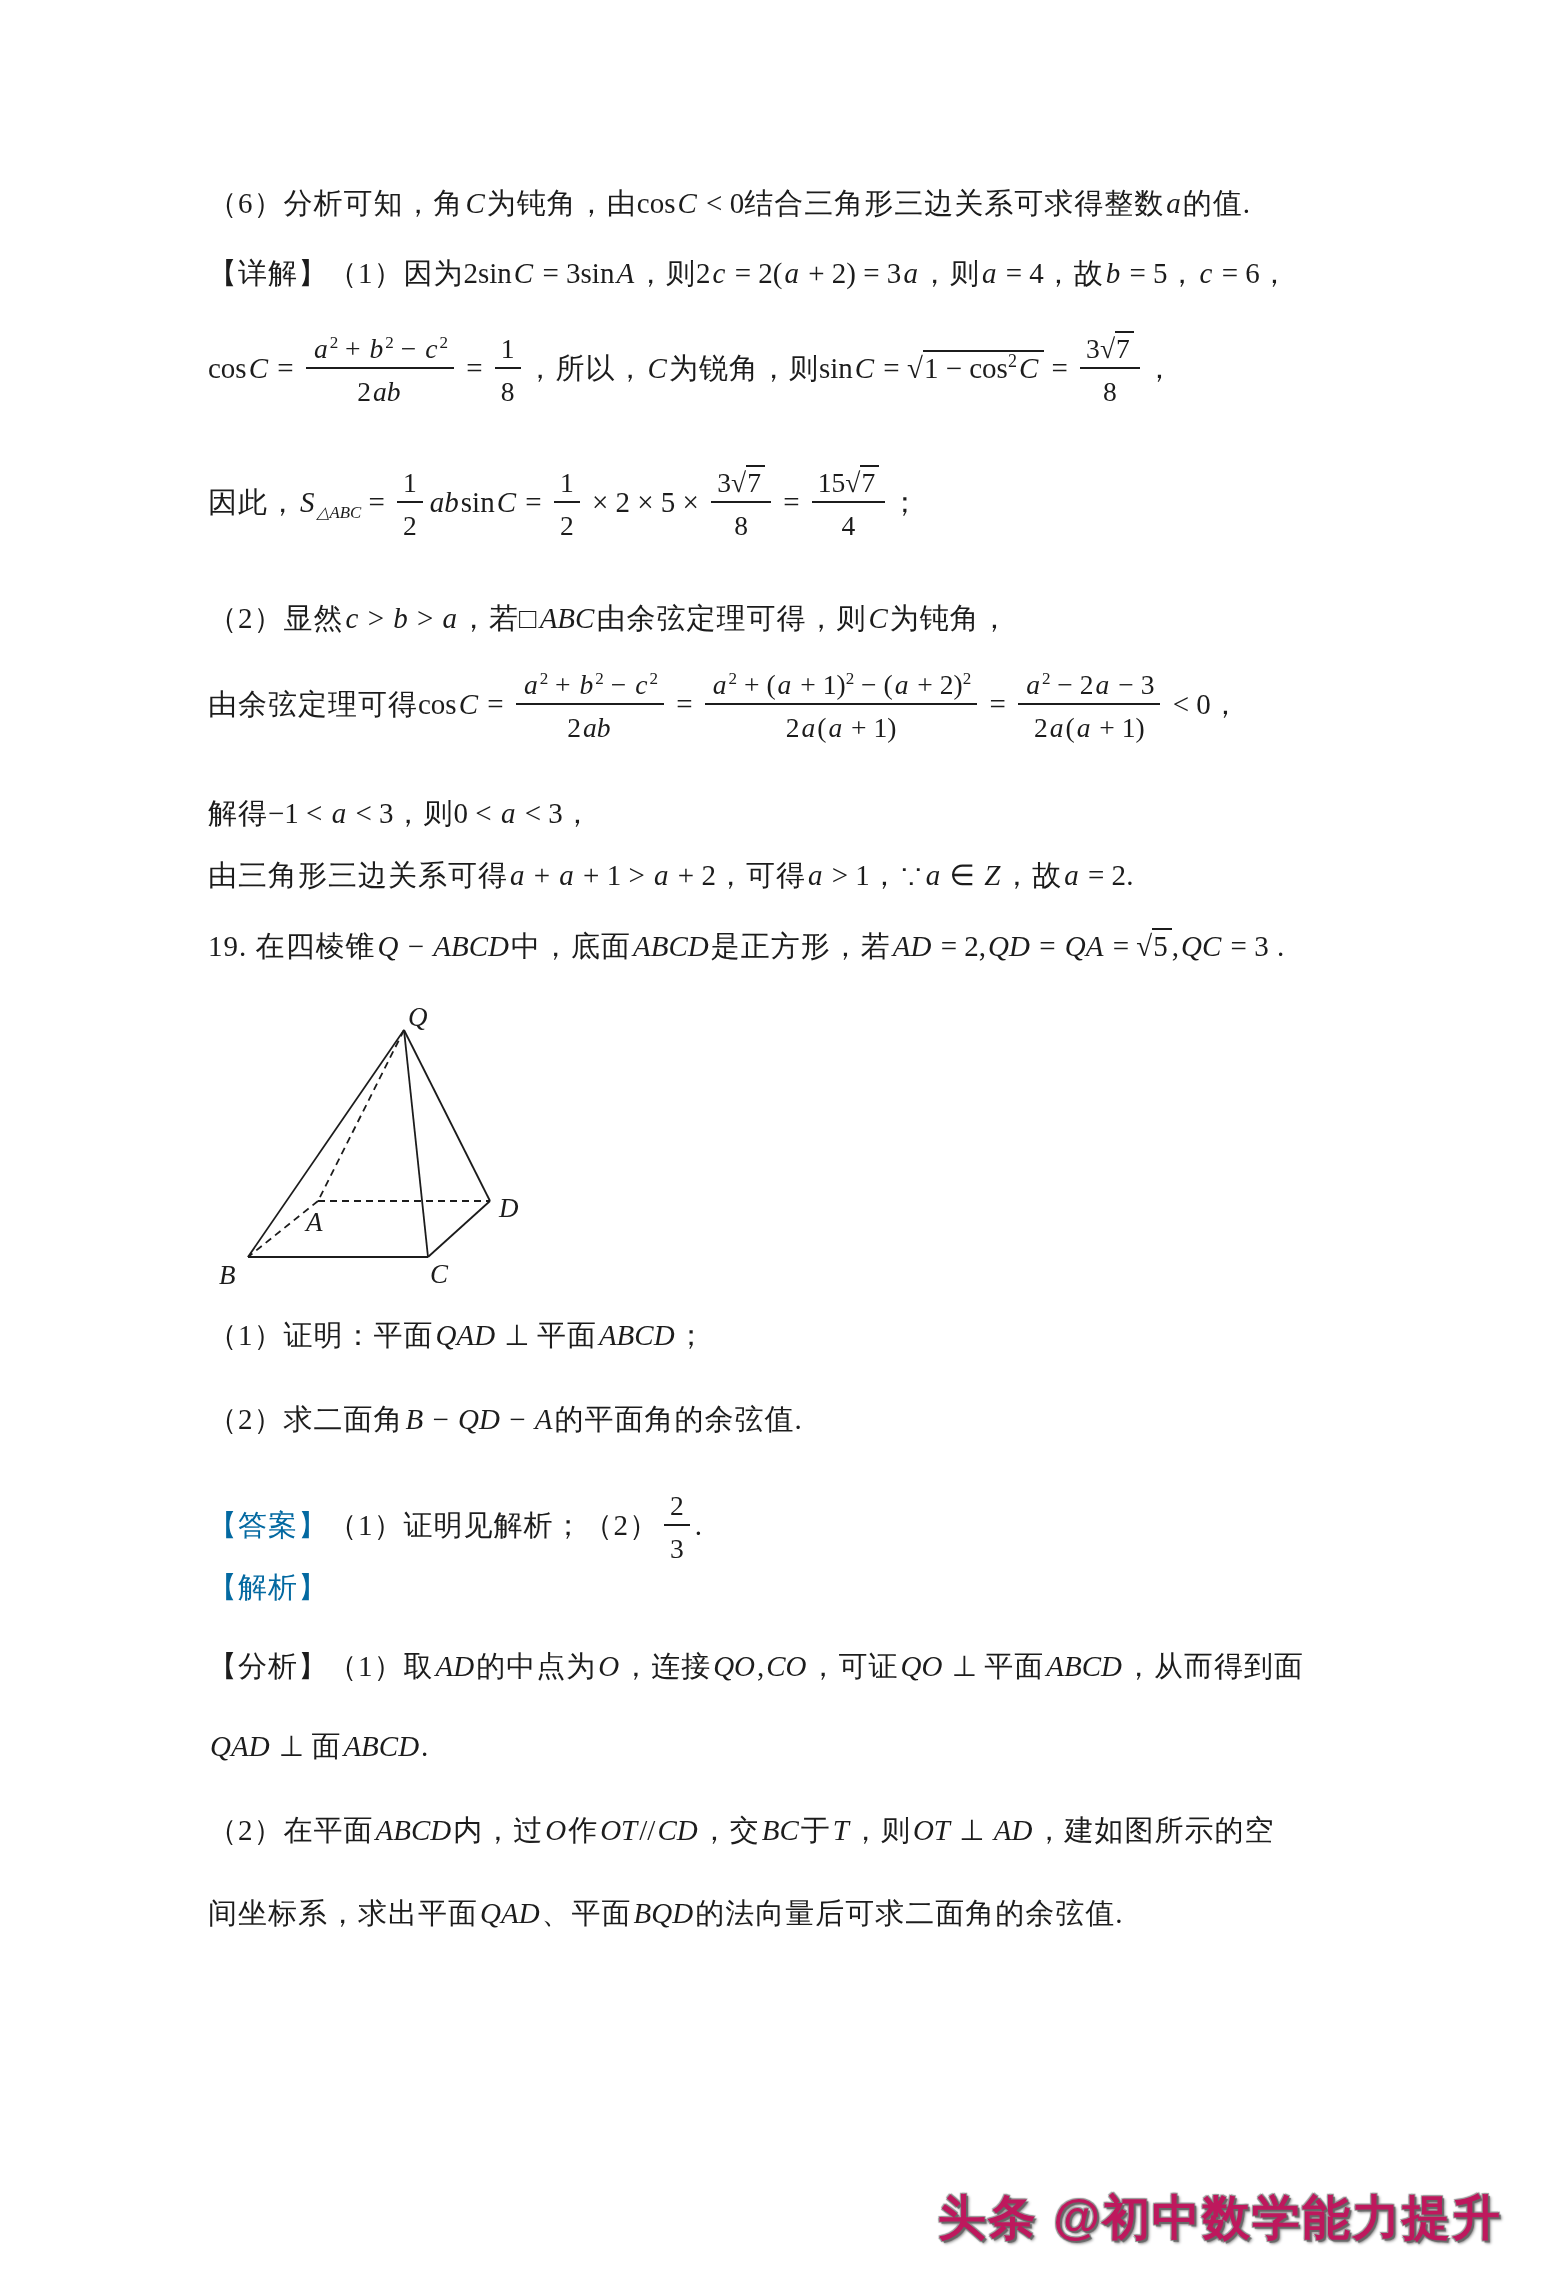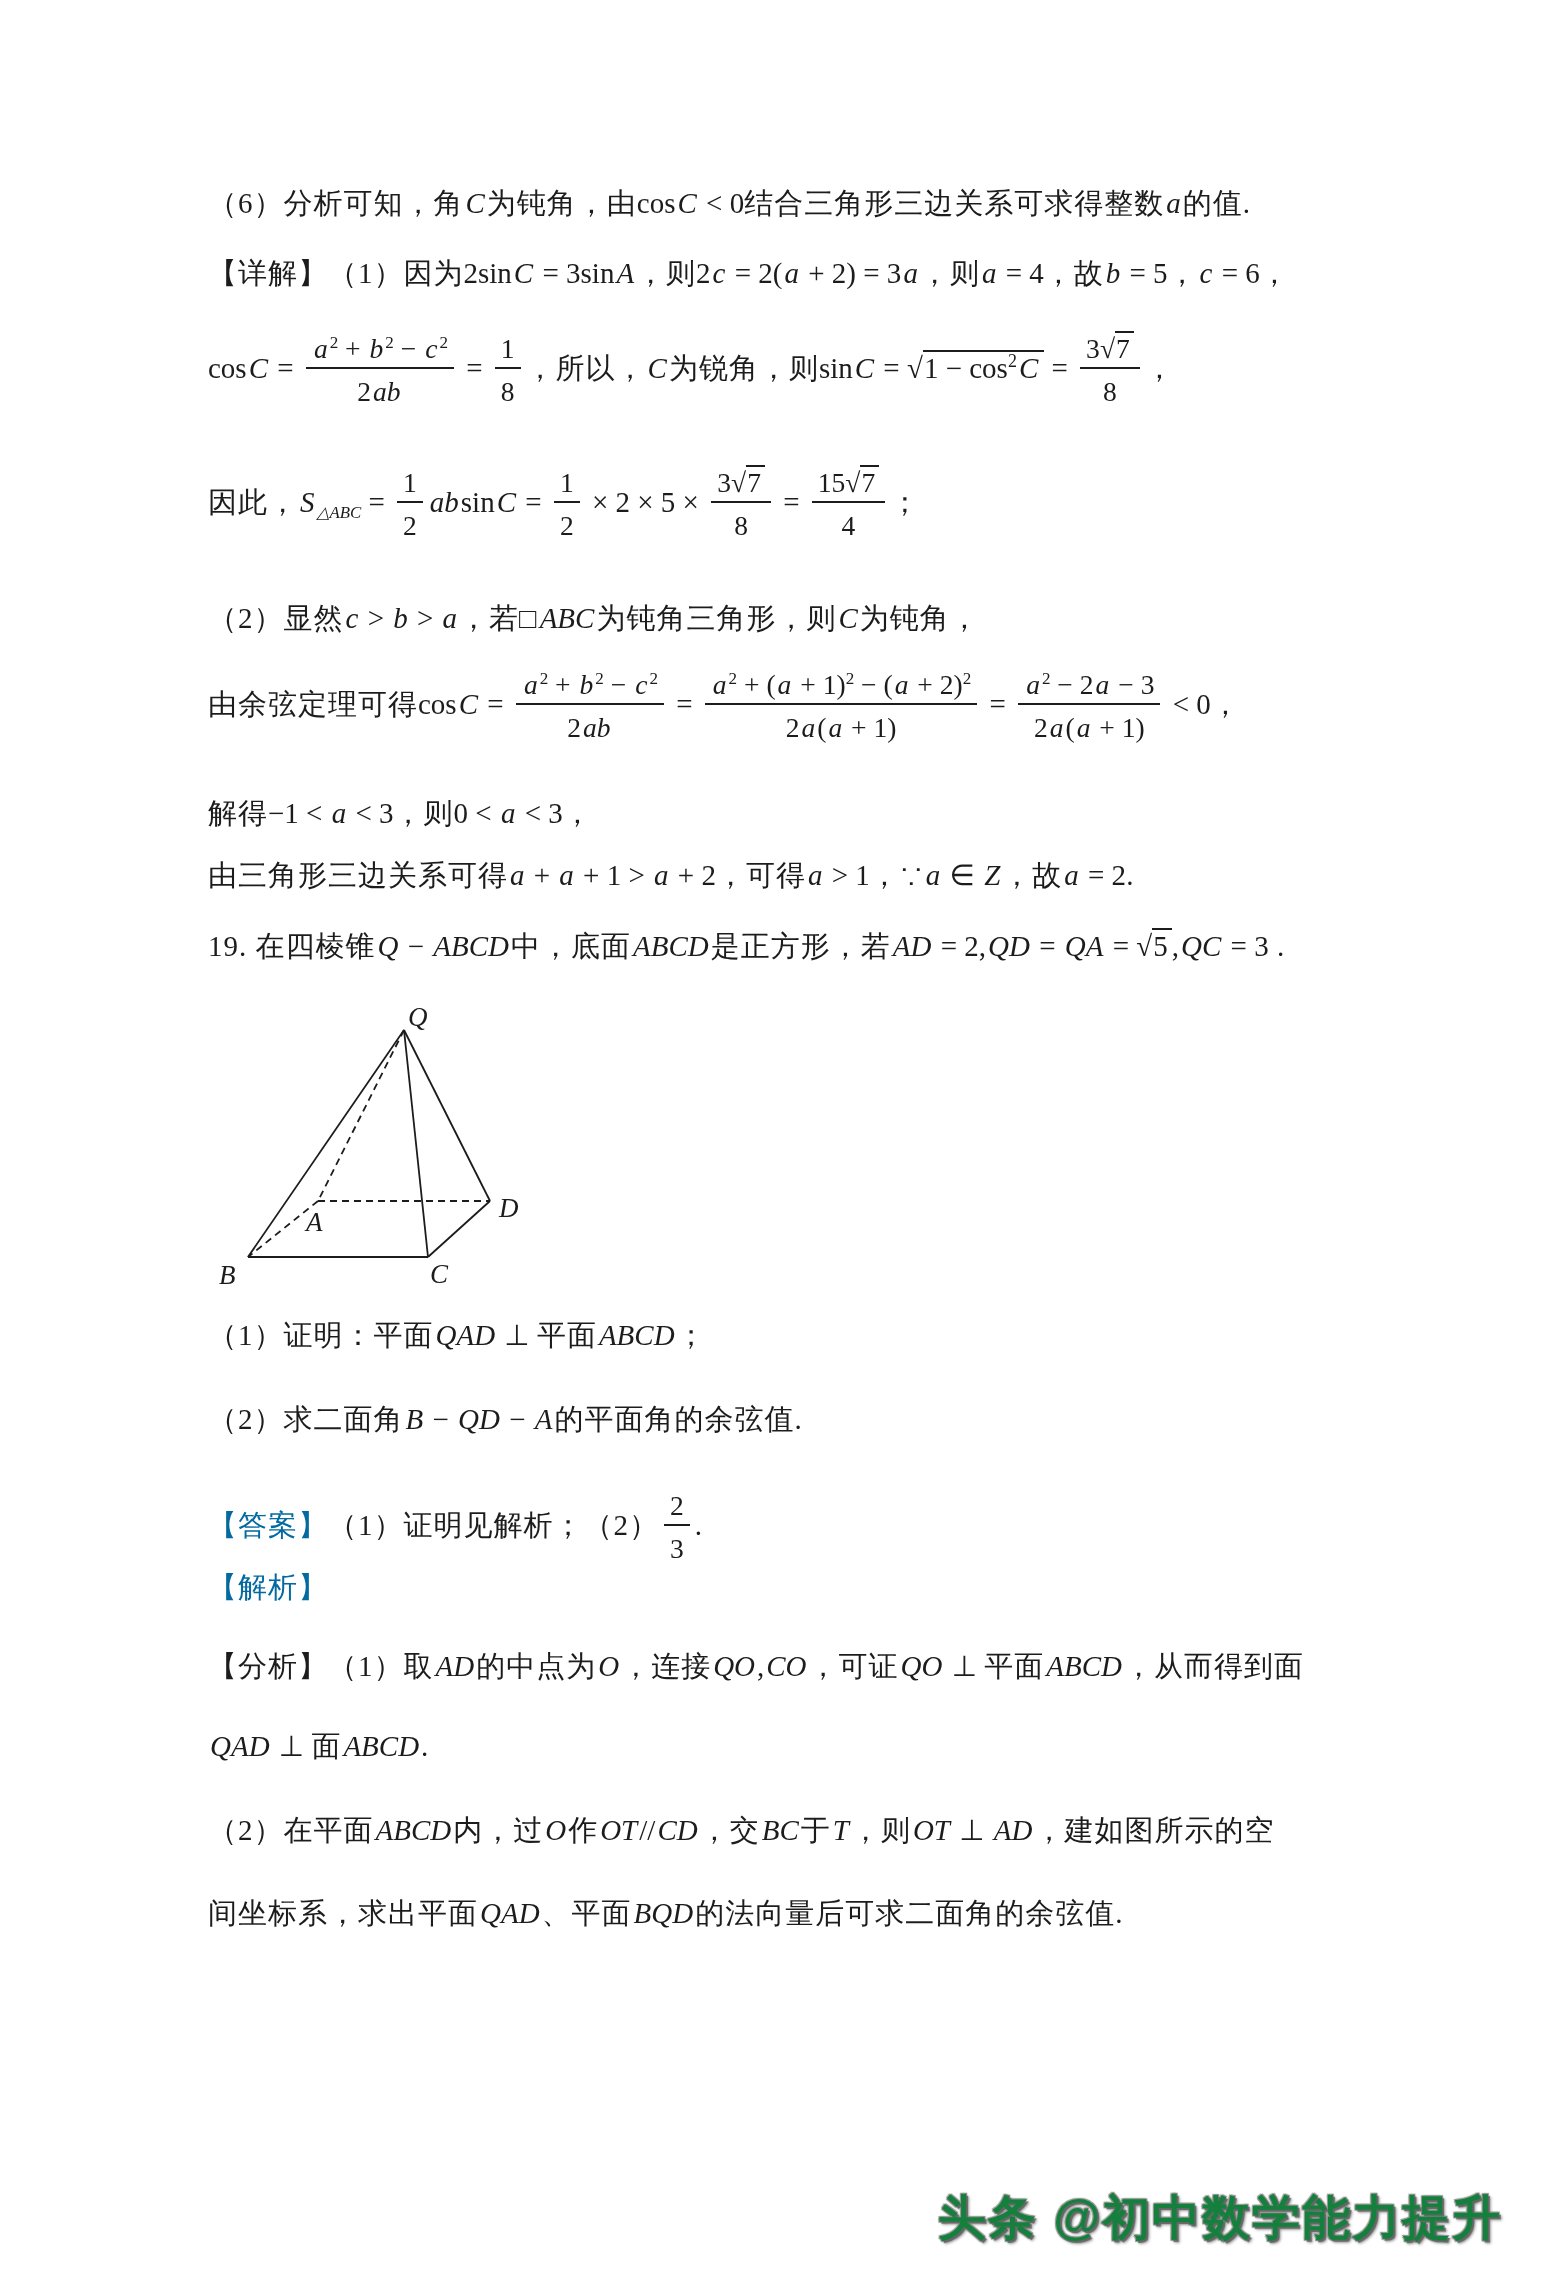--- a/index.html
+++ b/index.html
@@ -20,21 +20,21 @@
   .frac>.num{display:block;border-bottom:2px solid #1c1c1c;padding:0 6px 1px;}
   .frac>.den{display:block;padding-top:6px;}
   .sqrt{display:inline;white-space:nowrap;}
   .rad{font-style:normal;}
   .sqbody{border-top:2px solid #1c1c1c;padding:0 4px 0 1px;}
   .figure{position:absolute;left:195px;top:990px;}
   .figure text{font-family:"Liberation Serif",serif;font-style:italic;
                font-size:27px;fill:#1c1c1c;}
   .watermark{position:absolute;top:2186px;right:55px;white-space:nowrap;
         font-family:"Liberation Sans",sans-serif;font-weight:700;
-        font-size:48px;letter-spacing:2px;color:#15803d;
+        font-size:48px;letter-spacing:2px;color:#be185d;
         text-shadow:2px 2px 1px #666666,-1px -1px 1px #999999,
                     1px -1px 1px #8a8a8a,-1px 1px 1px #8a8a8a,3px 3px 3px #9c9c9c;}
 </style>
 </head>
 <body>
 
 <div class="page">
 
   <div class="line" style="top:186px"><span class="seg-c">（6）分析可知，角</span><span class="seg-i">C</span><span class="seg-c">为钝角，由</span><span class="seg-r">cos</span><span class="seg-i">C</span><span class="seg-r"> &lt; 0</span><span class="seg-c">结合三角形三边关系可求得整数</span><span class="seg-i">a</span><span class="seg-c">的值.</span></div>
   <div class="line" style="top:256px"><span class="seg-c">【详解】（1）因为</span><span class="seg-r">2sin</span><span class="seg-i">C</span><span class="seg-r"> = 3sin</span><span class="seg-i">A</span><span class="seg-c">，则</span><span class="seg-r">2</span><span class="seg-i">c</span><span class="seg-r"> = 2(</span><span class="seg-i">a</span><span class="seg-r"> + 2) = 3</span><span class="seg-i">a</span><span class="seg-c">，则</span><span class="seg-i">a</span><span class="seg-r"> = 4</span><span class="seg-c">，故</span><span class="seg-i">b</span><span class="seg-r"> = 5</span><span class="seg-c">，</span><span class="seg-i">c</span><span class="seg-r"> = 6</span><span class="seg-c">，</span></div>
@@ -54,21 +54,21 @@
       </span><span class="seg-i">ab</span><span class="seg-r">sin</span><span class="seg-i">C</span><span class="seg-r"> = </span><span class="frac">
         <span class="num"><span class="seg-r">1</span></span>
         <span class="den"><span class="seg-r">2</span></span>
       </span><span class="seg-r"> × 2 × 5 × </span><span class="frac">
         <span class="num"><span class="seg-r">3</span><span class="sqrt"><span class="rad">√</span><span class="sqbody"><span class="seg-r">7</span></span></span></span>
         <span class="den"><span class="seg-r">8</span></span>
       </span><span class="seg-r"> = </span><span class="frac">
         <span class="num"><span class="seg-r">15</span><span class="sqrt"><span class="rad">√</span><span class="sqbody"><span class="seg-r">7</span></span></span></span>
         <span class="den"><span class="seg-r">4</span></span>
       </span><span class="seg-c">；</span></div>
-  <div class="line" style="top:601px"><span class="seg-c">（2）显然</span><span class="seg-i">c</span><span class="seg-r"> &gt; </span><span class="seg-i">b</span><span class="seg-r"> &gt; </span><span class="seg-i">a</span><span class="seg-c">，若□</span><span class="seg-i">ABC</span><span class="seg-c">为钝角三角形，则</span><span class="seg-i">C</span><span class="seg-c">为钝角，</span></div>
+  <div class="line" style="top:601px"><span class="seg-c">（2）显然</span><span class="seg-i">c</span><span class="seg-r"> &gt; </span><span class="seg-i">b</span><span class="seg-r"> &gt; </span><span class="seg-i">a</span><span class="seg-c">，若□</span><span class="seg-i">ABC</span><span class="seg-c">由余弦定理可得，则</span><span class="seg-i">C</span><span class="seg-c">为钝角，</span></div>
   <div class="line" style="top:668px"><span class="seg-c">由余弦定理可得</span><span class="seg-r">cos</span><span class="seg-i">C</span><span class="seg-r"> = </span><span class="frac">
         <span class="num"><span class="seg-i">a</span><sup>2</sup><span class="seg-r"> + </span><span class="seg-i">b</span><sup>2</sup><span class="seg-r"> − </span><span class="seg-i">c</span><sup>2</sup></span>
         <span class="den"><span class="seg-r">2</span><span class="seg-i">ab</span></span>
       </span><span class="seg-r"> = </span><span class="frac">
         <span class="num"><span class="seg-i">a</span><sup>2</sup><span class="seg-r"> + (</span><span class="seg-i">a</span><span class="seg-r"> + 1)</span><sup>2</sup><span class="seg-r"> − (</span><span class="seg-i">a</span><span class="seg-r"> + 2)</span><sup>2</sup></span>
         <span class="den"><span class="seg-r">2</span><span class="seg-i">a</span><span class="seg-r">(</span><span class="seg-i">a</span><span class="seg-r"> + 1)</span></span>
       </span><span class="seg-r"> = </span><span class="frac">
         <span class="num"><span class="seg-i">a</span><sup>2</sup><span class="seg-r"> − 2</span><span class="seg-i">a</span><span class="seg-r"> − 3</span></span>
         <span class="den"><span class="seg-r">2</span><span class="seg-i">a</span><span class="seg-r">(</span><span class="seg-i">a</span><span class="seg-r"> + 1)</span></span>
       </span><span class="seg-r"> &lt; 0</span><span class="seg-c">，</span></div>

